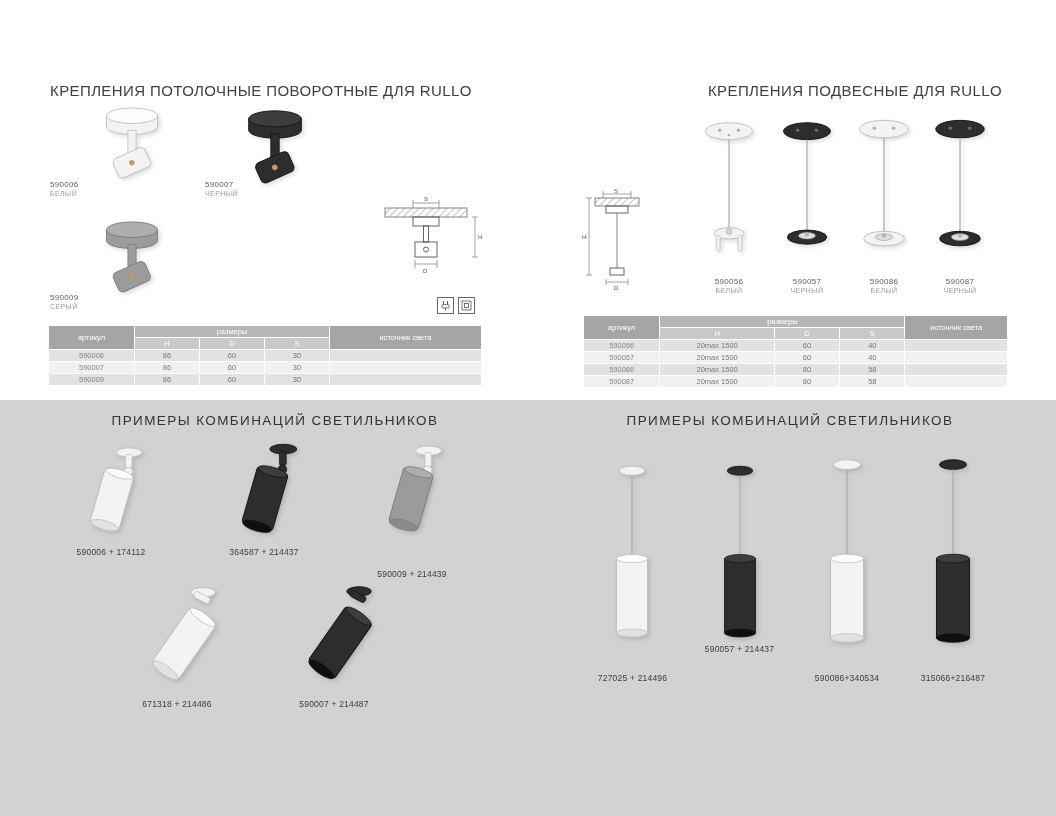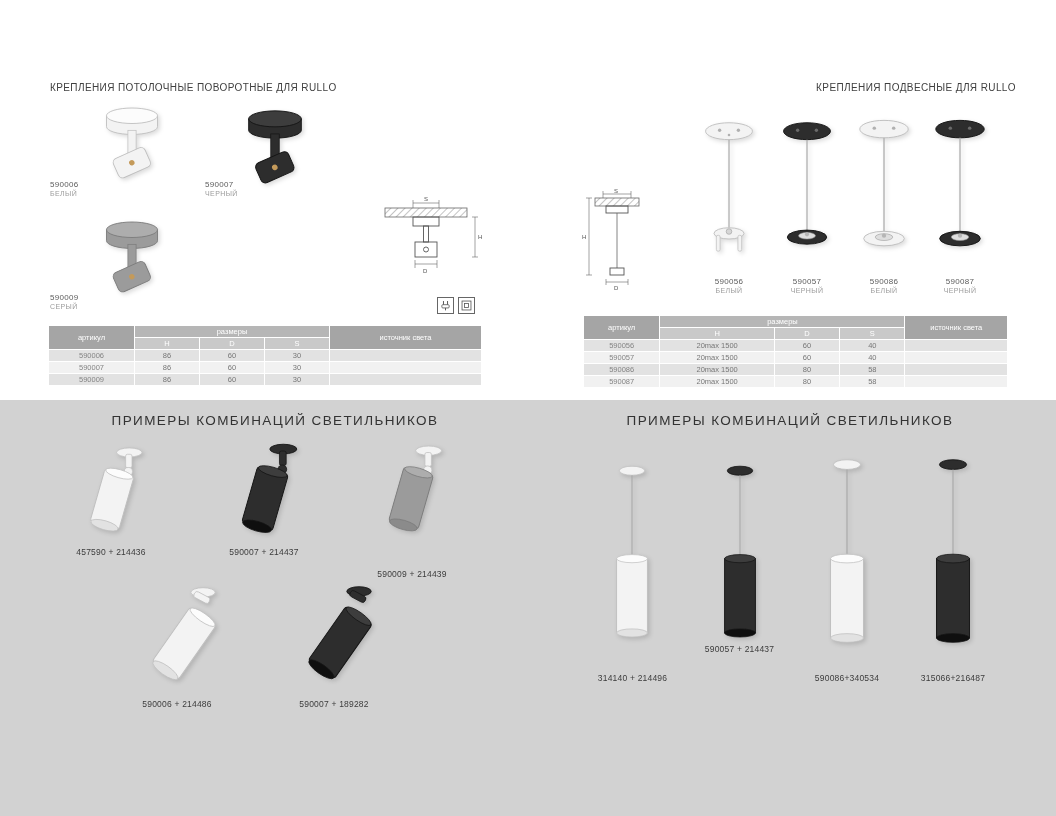--- a/index.html
+++ b/index.html
@@ -2,23 +2,23 @@
 <html><head>
 <meta charset="utf-8">
 <style>
   *{margin:0;padding:0;box-sizing:border-box}
   html,body{width:1056px;height:816px}
   body{font-family:"Liberation Sans",sans-serif;background:#ffffff;position:relative;overflow:hidden}
   .page{position:absolute;inset:0;width:1056px;height:816px;background:#fff}
   .abs{position:absolute}
   .bottom-bg{position:absolute;left:0;top:400px;width:1056px;height:416px;background:#d2d2d2}
 
-  .sec-title{font-size:10px;font-weight:400;color:#404040;letter-spacing:.4px;white-space:nowrap}
+  .sec-title{font-size:15px;font-weight:400;color:#404040;letter-spacing:.4px;white-space:nowrap}
   .t-left-title{left:50px;top:82px}
-  .t-right-title{right:40px;top:82px;text-align:left}
+  .t-right-title{right:54px;top:82px;text-align:left}
 
   .combo-title{font-size:13.5px;font-weight:400;color:#333;letter-spacing:1.4px;text-align:center;white-space:nowrap}
   .bl-title{left:57px;top:413px;width:436px}
   .br-title{left:592px;top:413px;width:396px}
 
   .plab .pcode{font-size:8px;color:#5c5c5c;letter-spacing:.3px}
   .plab .pcolor{font-size:7px;color:#9b9b9b;letter-spacing:.4px;margin-top:1px}
   .lab-590006{left:50px;top:180px}
   .lab-590007{left:205px;top:180px}
   .lab-590009{left:50px;top:293px}
@@ -373,48 +373,48 @@
         <td></td>
       </tr>
     </tbody>
   </table>
 
   <h2 class="abs combo-title bl-title">ПРИМЕРЫ КОМБИНАЦИЙ СВЕТИЛЬНИКОВ</h2>
 
   <svg class="abs prod white cmb1" viewBox="0 0 110 105">
     <use href="#sym-spot"></use>
   </svg>
-  <div class="cap cap1">457590 + 214436</div>
+  <div class="cap cap1">590006 + 174112</div>
 
   <svg class="abs prod black cmb2" viewBox="0 0 110 105">
     <use href="#sym-spot"></use>
   </svg>
-  <div class="cap cap2">590007 + 214437</div>
+  <div class="cap cap2">364587 + 214437</div>
 
   <svg class="abs prod gray mount-white cmb3" viewBox="0 0 110 105">
     <use href="#sym-spot"></use>
   </svg>
   <div class="cap cap3">590009 + 214439</div>
 
   <svg class="abs prod white cmb4" viewBox="0 0 115 115">
     <use href="#sym-spot2"></use>
   </svg>
-  <div class="cap cap4">590006 + 214486</div>
+  <div class="cap cap4">671318 + 214486</div>
 
   <svg class="abs prod black cmb5" viewBox="0 0 115 115">
     <use href="#sym-spot2"></use>
   </svg>
-  <div class="cap cap5">590007 + 189282</div>
+  <div class="cap cap5">590007 + 214487</div>
 
   <h2 class="abs combo-title br-title">ПРИМЕРЫ КОМБИНАЦИЙ СВЕТИЛЬНИКОВ</h2>
 
   <svg class="abs prod white pnd1" viewBox="0 0 64 215">
     <use href="#sym-pendlamp"></use>
   </svg>
-  <div class="cap pcap1">314140 + 214496</div>
+  <div class="cap pcap1">727025 + 214496</div>
 
   <svg class="abs prod black pnd2" viewBox="0 0 64 215">
     <use href="#sym-pendlamp"></use>
   </svg>
   <div class="cap pcap2">590057 + 214437</div>
 
   <svg class="abs prod white pnd3" viewBox="0 0 64 215">
     <use href="#sym-pendlamp"></use>
   </svg>
   <div class="cap pcap3">590086+340534</div>

